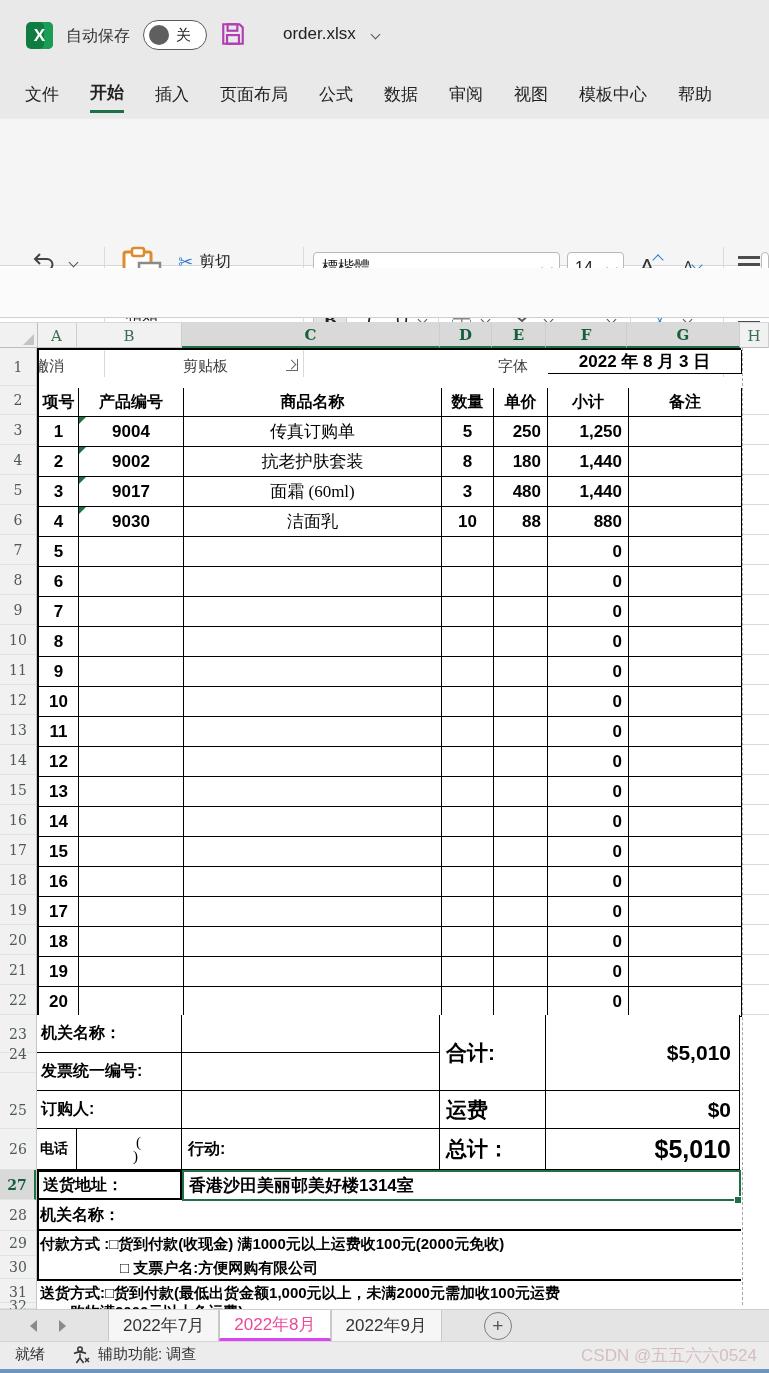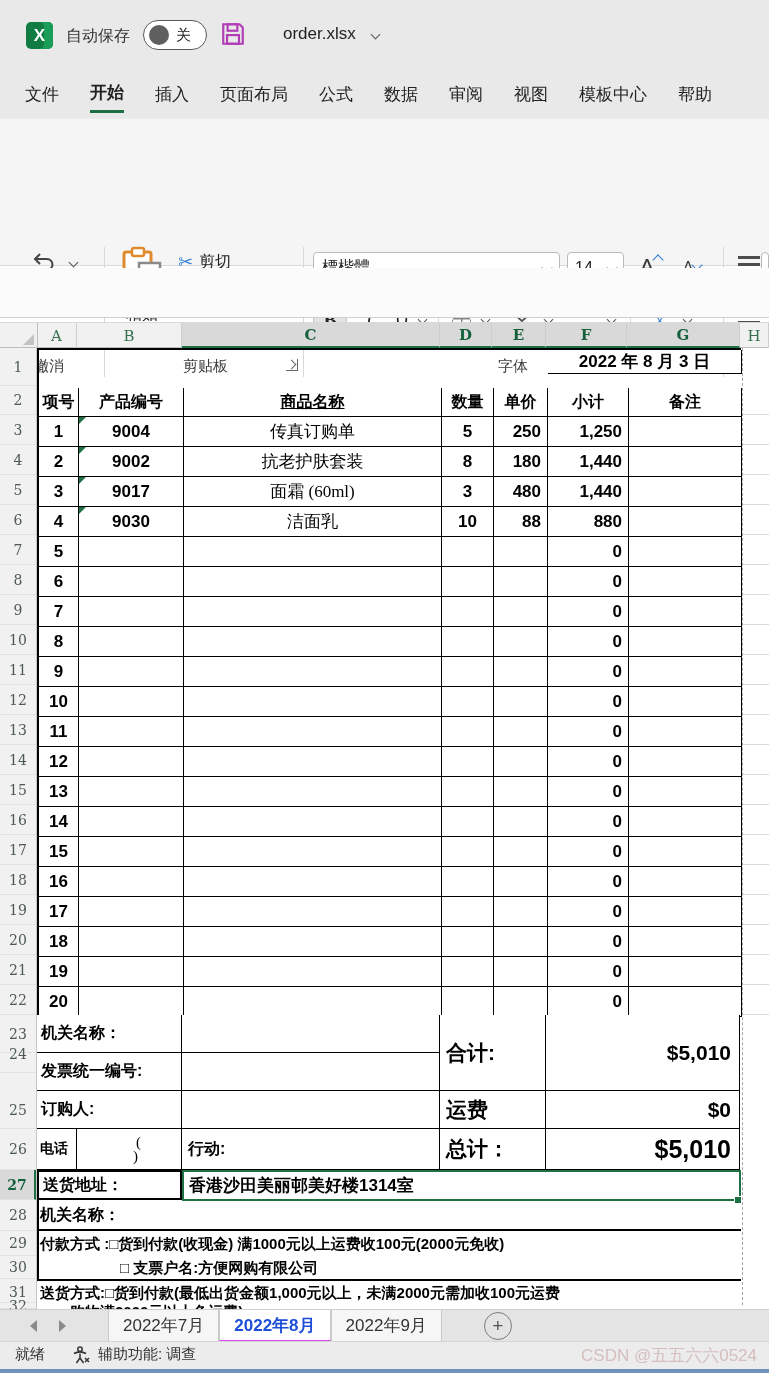--- a/index.html
+++ b/index.html
@@ -69,21 +69,21 @@
   #addr-value{border:2.5px solid #1e7145;}
   #fill-handle{left:734px;top:1196px;width:8px;height:8px;background:#1e7145;border:1.5px solid #fff;}
   #pagebreak{left:742px;top:348px;width:0;height:957px;border-left:1px dashed #a5a5a5;}
   #h-gridlines{left:741px;top:385px;width:28px;height:630px;
      background:repeating-linear-gradient(to bottom,transparent 0,transparent 28.6px,#dadada 28.6px,#dadada 30px);}
   
   #tabbar{left:0;top:1309px;width:769px;height:32px;background:#e4e4e4;border-top:1px solid #cfcfcf;display:flex;align-items:stretch;}
   .tab-arrow{width:0;height:0;border-top:6px solid transparent;border-bottom:6px solid transparent;align-self:center;}
   .sheet-tab{padding:0 14px;display:flex;align-items:center;font-size:17px;color:#333;background:#f6f6f6;
              border-right:1px solid #c9c9c9;border-left:1px solid #c9c9c9;}
-  .sheet-tab.active{background:#fff;color:#1d4ed8;font-weight:bold;border-bottom:1px solid #d946ef;}
+  .sheet-tab.active{background:#fff;color:#ec4899;font-weight:normal;border-bottom:3px solid #d946ef;}
   #tab-plus{width:26px;height:26px;border:1.5px solid #7d7d7d;border-radius:50%;color:#555;font-size:19px;
             display:flex;align-items:center;justify-content:center;align-self:center;margin-left:42px;}
   
   #statusbar{left:0;top:1341px;width:769px;height:28px;background:#ececec;border-top:1px solid #d5d5d5;}
   #ready{left:15px;top:1345px;font-size:15px;color:#333;}
   #a11y{left:98px;top:1345px;font-size:15px;color:#333;}
   #watermark{right:12px;top:1344px;font-size:17px;color:#d5bebe;font-weight:500;}
   #bluestrip{left:0;top:1369px;width:769px;height:4px;background:#6f94bd;}
 </style>
 </head>
@@ -282,21 +282,21 @@
     <div class="rownum" style="top: 955px; height: 6px;">32</div>
   </div>
 <div id="h-gridlines" class="abs"></div>
 <div id="pagebreak" class="abs"></div>
 
 <div id="order-table" class="abs">
   <div class="cell" style="left:509px;top:0;width:194px;height:24px;font-size:17px;">2022 年 8 月 3 日</div>
   <div id="header-row">
       <div class="cell" style="left: 0px; top: 38px; width: 40px; height: 29px; font-size: 16px;">项号</div>
       <div class="cell" style="left: 40px; top: 38px; width: 105px; height: 29px; font-size: 16px;">产品编号</div>
-      <div class="cell" style="left: 145px; top: 38px; width: 258px; height: 29px; font-size: 16px; text-decoration: underline;">商品名称</div>
+      <div class="cell" style="left: 145px; top: 38px; width: 258px; height: 29px; font-size: 16px;">商品名称</div>
       <div class="cell" style="left: 403px; top: 38px; width: 52px; height: 29px; font-size: 16px;">数量</div>
       <div class="cell" style="left: 455px; top: 38px; width: 54px; height: 29px; font-size: 16px;">单价</div>
       <div class="cell" style="left: 509px; top: 38px; width: 81px; height: 29px; font-size: 16px;">小计</div>
       <div class="cell" style="left: 590px; top: 38px; width: 113px; height: 29px; font-size: 16px;">备注</div>
     </div>
   <div id="item-rows">
       <div>
         <div class="cell" style="left: 0px; top: 67px; width: 40px; height: 30px; font-size: 17px;">1</div>
         <div class="cell" style="left: 40px; top: 67px; width: 105px; height: 30px; font-size: 17px;">9004<span class="tri"></span></div>
         <div class="cell serif" style="left: 145px; top: 67px; width: 258px; height: 30px; font-size: 17px;">传真订购单</div>

